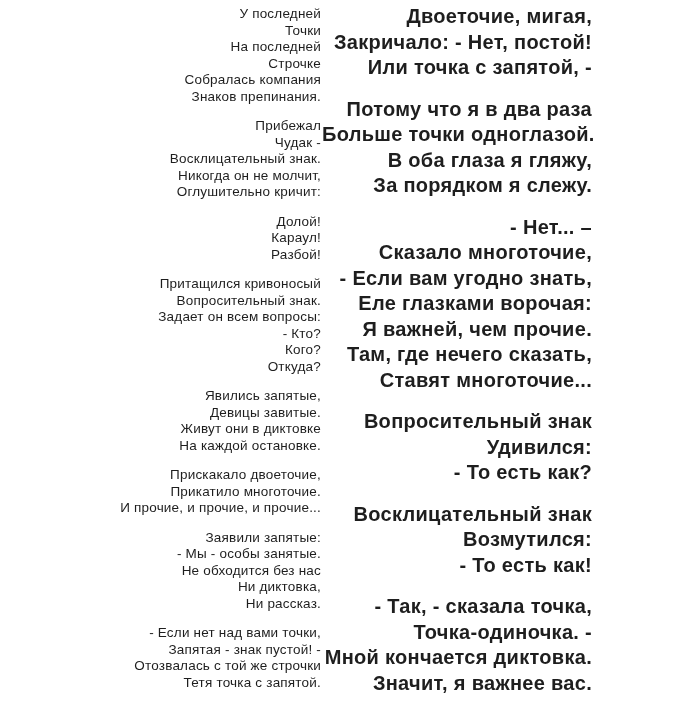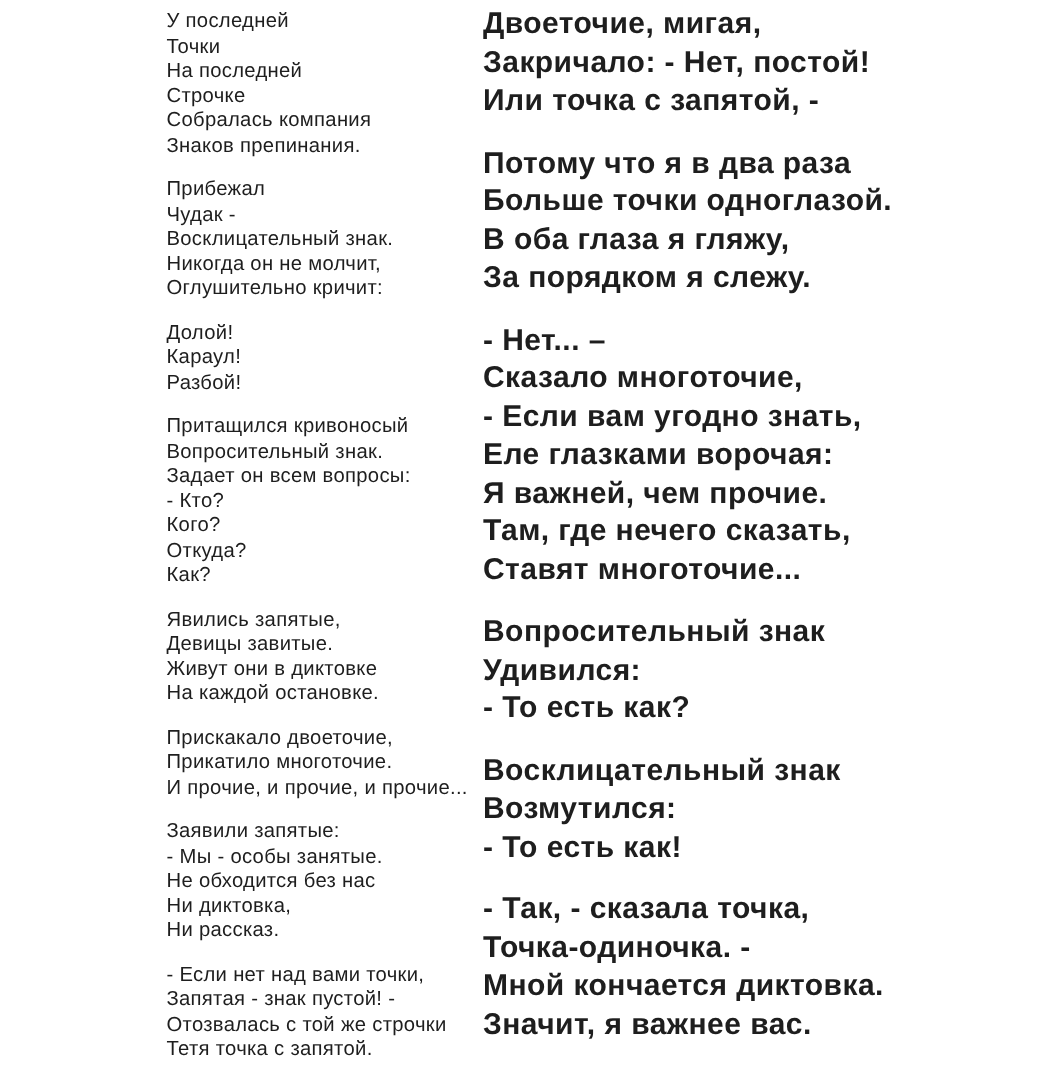--- a/index.html
+++ b/index.html
@@ -12,20 +12,21 @@
     height: 725px;
     overflow: hidden;
     position: relative;
     background: #ffffff;
     font-family: "Liberation Sans", "DejaVu Sans", sans-serif;
   }
   .page {
     position: absolute;
     inset: 0;
     background: #ffffff;
+    text-align: right;
   }
   .poem-column {
     position: absolute;
     white-space: nowrap;
     color: #1e1e1e;
     -webkit-font-smoothing: antialiased;
   }
   #left-column {
     left: 111px;
     top: 6px;
@@ -82,21 +83,20 @@
         <span class="poem-line">Караул!</span>
         <span class="poem-line">Разбой!</span>
       </p>
       <p class="stanza">
         <span class="poem-line">Притащился кривоносый</span>
         <span class="poem-line">Вопросительный знак.</span>
         <span class="poem-line">Задает он всем вопросы:</span>
         <span class="poem-line">- Кто?</span>
         <span class="poem-line">Кого?</span>
         <span class="poem-line">Откуда?</span>
-        <span class="poem-line">Как?</span>
       </p>
       <p class="stanza">
         <span class="poem-line">Явились запятые,</span>
         <span class="poem-line">Девицы завитые.</span>
         <span class="poem-line">Живут они в диктовке</span>
         <span class="poem-line">На каждой остановке.</span>
       </p>
       <p class="stanza">
         <span class="poem-line">Прискакало двоеточие,</span>
         <span class="poem-line">Прикатило многоточие.</span>

